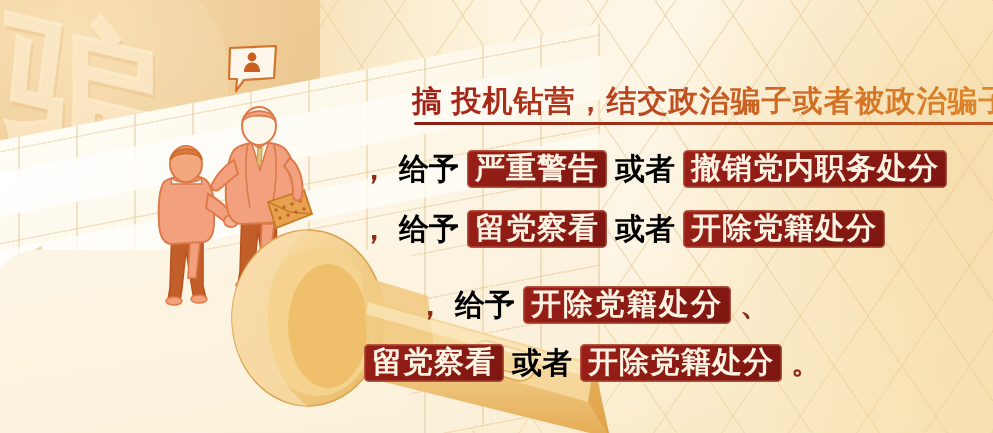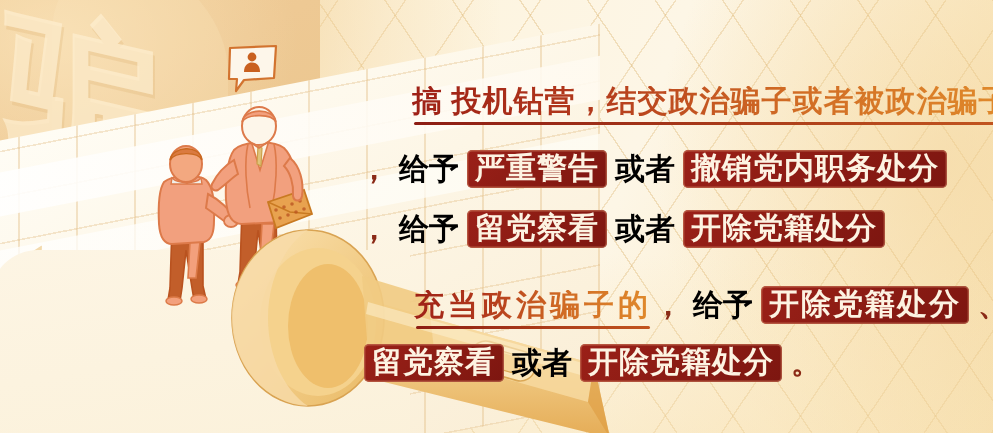--- a/index.html
+++ b/index.html
@@ -324,21 +324,20 @@
       <span class="sep">，</span>
       <span class="sp"></span>
       <span class="plain">给予</span>
       <span class="badge">留党察看</span>
       <span class="plain">或者</span>
       <span class="badge">开除党籍处分</span>
 
     </div>
 
     <div class="line l4">
-      <span class="grad ul wide-sp">充当政治骗子的</span>
       <span class="sep">，</span>
       <span class="sp"></span>
       <span class="plain">给予</span>
       <span class="badge wide">开除党籍处分</span>
       <span class="sep">、</span>
     </div>
 
     <div class="line l5">
       <span class="badge">留党察看</span>
       <span class="plain">或者</span>

